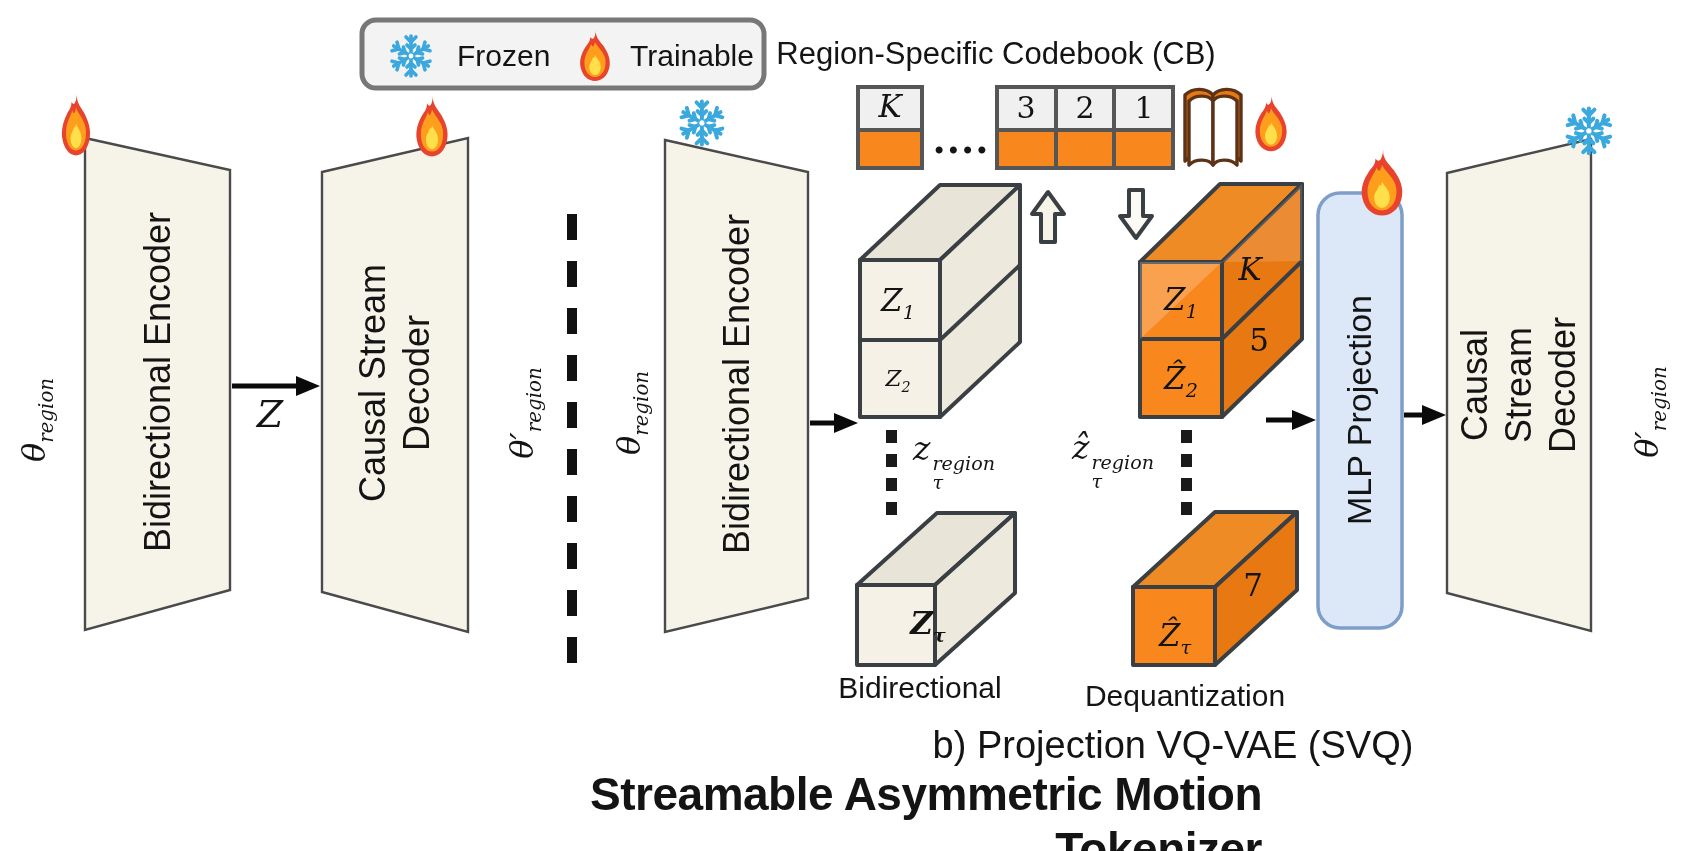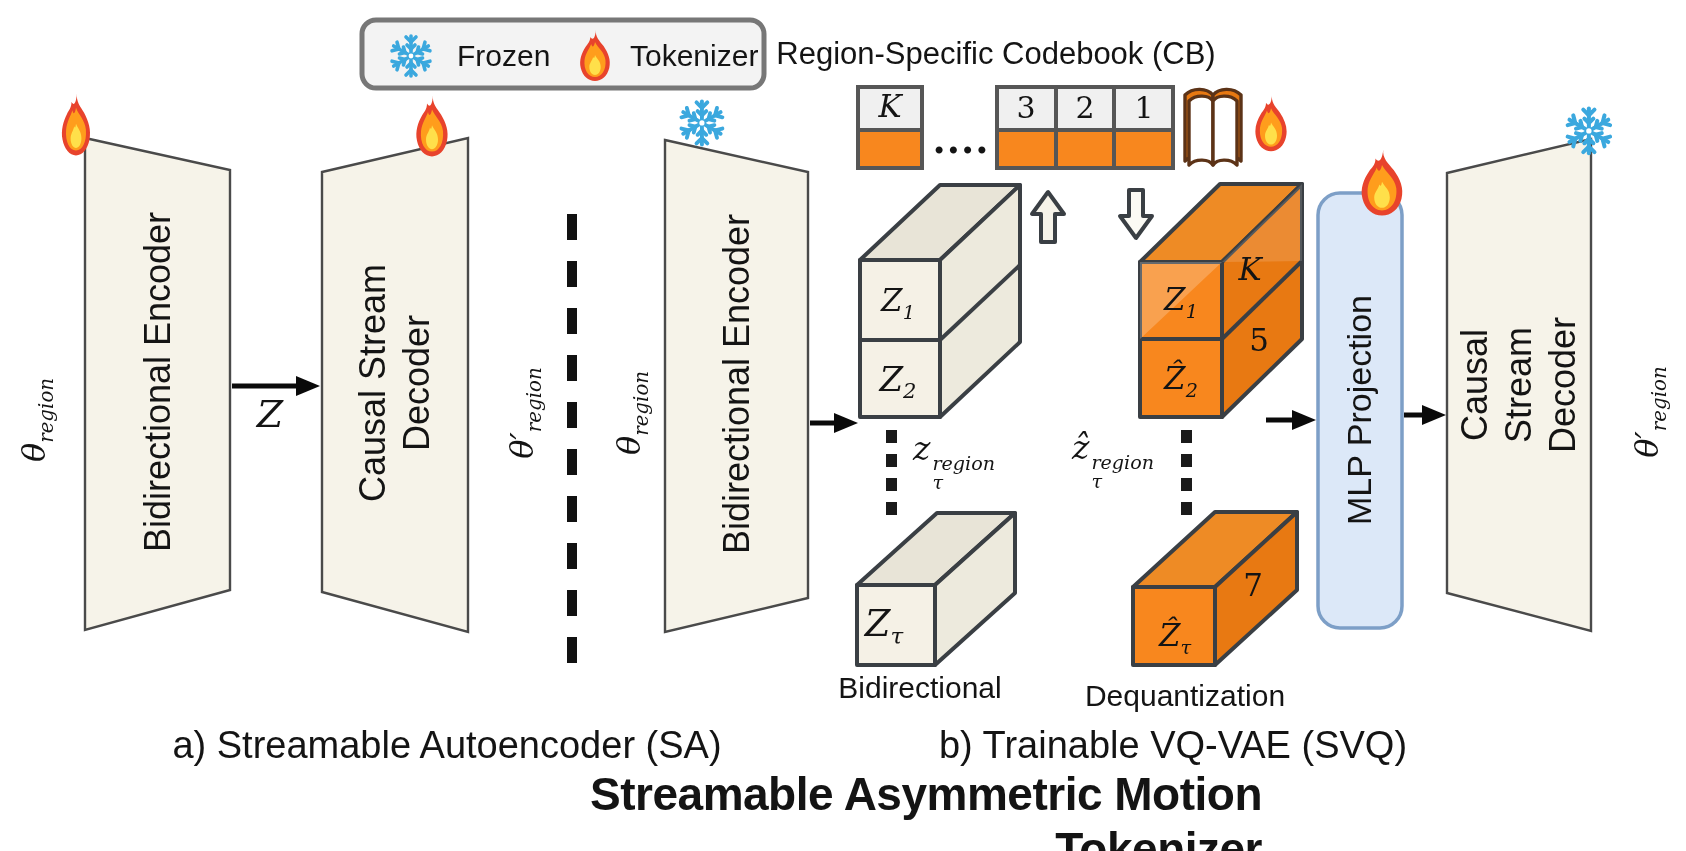--- a/index.html
+++ b/index.html
@@ -145,21 +145,21 @@
     </g>
 
     <use href="#flame" transform="translate(58,92) scale(0.9,1.22)"></use>
     <use href="#flame" transform="translate(412,94) scale(1.0,1.2)"></use>
     <use href="#flame" transform="translate(1356,148) scale(1.3,1.3)"></use>
     <use href="#snow" transform="translate(676,97) scale(1.08)"></use>
     <use href="#snow" transform="translate(1562,104) scale(1.12)"></use>
   </svg>
 
   <div class="lbl la" style="left:457px;top:56px;font-size:30px;">Frozen</div>
-  <div class="lbl la" style="left:630px;top:56px;font-size:30px;">Tokenizer</div>
+  <div class="lbl la" style="left:630px;top:56px;font-size:30px;">Trainable</div>
 
   <div class="lbl" style="left:996px;top:54px;font-size:31px;">Region-Specific Codebook (CB)</div>
   <div class="lbl math" style="left:890px;top:107px;font-size:31px;">K</div>
   <div class="lbl mathn" style="left:961px;top:140px;font-size:38px;font-weight:bold;letter-spacing:1px;">....</div>
   <div class="lbl mathn" style="left:1026px;top:108px;font-size:30px;">3</div>
   <div class="lbl mathn" style="left:1085px;top:108px;font-size:30px;">2</div>
   <div class="lbl mathn" style="left:1144px;top:108px;font-size:30px;">1</div>
 
   <div class="vlbl" style="left:158px;top:382px;font-size:36px;">Bidirectional Encoder</div>
   <div class="vlbl" style="left:395px;top:383px;font-size:36px;">Causal Stream
@@ -169,33 +169,32 @@
 Decoder</div>
   <div class="vlbl" style="left:1360px;top:410px;font-size:34px;">MLP Projection</div>
 
   <div class="vlbl math" style="left:35px;top:420px;font-size:32px;"><span>θ</span><sub>region</sub></div>
   <div class="vlbl math" style="left:523px;top:413px;font-size:32px;"><span>θ′</span><sub>region</sub></div>
   <div class="vlbl math" style="left:630px;top:413px;font-size:32px;"><span>θ</span><sub>region</sub></div>
   <div class="vlbl math" style="left:1648px;top:412px;font-size:32px;"><span>θ′</span><sub>region</sub></div>
 
   <div class="lbl math" style="left:270px;top:415px;font-size:38px;">Z</div>
   <div class="lbl math" style="left:898px;top:301px;font-size:31px;"><span>Z</span><sub>1</sub></div>
-  <div class="lbl math" style="left:898px;top:379px;font-size:34px;"><span>Z</span><sub>2</sub></div>
-  <div class="lbl math" style="left:884px;top:624px;font-size:37px;"><span>Z</span><sub>τ</sub></div>
+  <div class="lbl math" style="left:898px;top:379px;font-size:23px;"><span>Z</span><sub>2</sub></div>
+  <div class="lbl math" style="left:928px;top:624px;font-size:31px;font-weight:bold;"><span>Z</span><sub>τ</sub></div>
   <div class="lbl math" style="left:1181px;top:300px;font-size:31px;"><span>Z</span><sub>1</sub></div>
   <div class="lbl math" style="left:1181px;top:379px;font-size:31px;font-style:italic;"><span>Ẑ</span><sub>2</sub></div>
   <div class="lbl math" style="left:1175px;top:624px;font-size:31px;margin-top:12px;"><span>Ẑ</span><sub>τ</sub></div>
 
   <div class="lbl math" style="left:1250px;top:270px;font-size:31px;">K</div>
   <div class="lbl mathn" style="left:1259px;top:341px;font-size:31px;">5</div>
   <div class="lbl mathn" style="left:1253px;top:586px;font-size:31px;">7</div>
 
   <div class="lbl la math" style="left:913px;top:461px;font-size:33px;"><span>z</span><span class="stack"><span class="st-sup">region</span><span class="st-sub">τ</span></span></div>
   <div class="lbl la math" style="left:1072px;top:460px;font-size:33px;"><span>ẑ</span><span class="stack"><span class="st-sup">region</span><span class="st-sub">τ</span></span></div>
 
   <div class="lbl" style="left:920px;top:688px;font-size:30px;">Bidirectional</div>
   <div class="lbl" style="left:1185px;top:688px;font-size:30px;margin-top:8px;">Dequantization</div>
 
-  <div class="lbl caption-text" style="left:447px;top:746px;font-size:38px;">a) Streamable Autoencoder (SA)</div>
-  <div class="lbl caption-text" style="left:1173px;top:746px;font-size:38px;">b) Trainable VQ-VAE (SVQ)</div>
+  <div class="lbl caption-text" style="left:1173px;top:746px;font-size:38px;">b) Projection VQ-VAE (SVQ)</div>
   <div class="lbl title-text" style="left:838px;top:822px;font-size:46px;">Streamable Asymmetric Motion Tokenizer</div>
 
 </div>
 
 </body></html>

